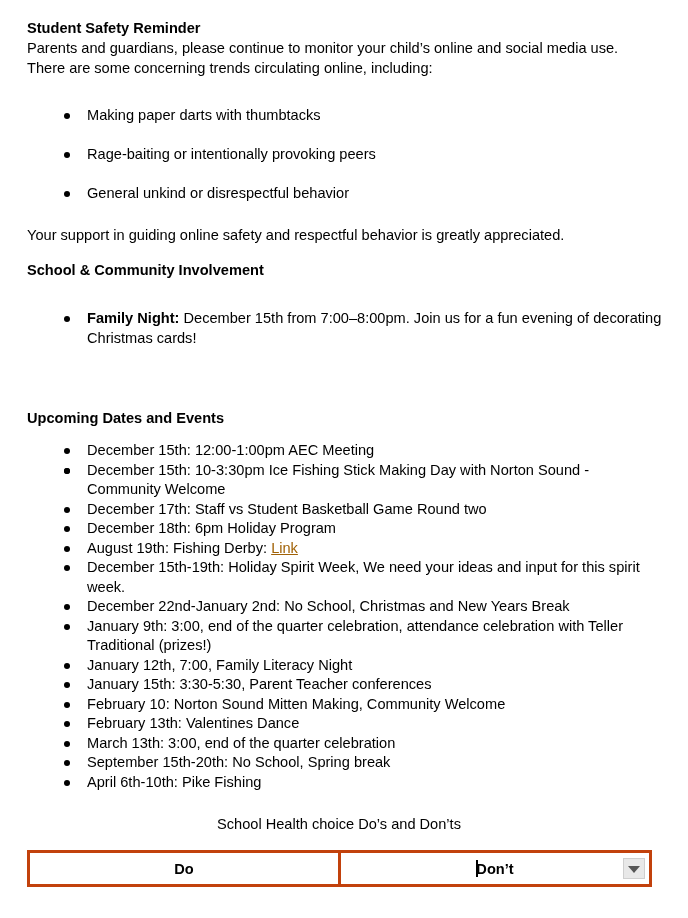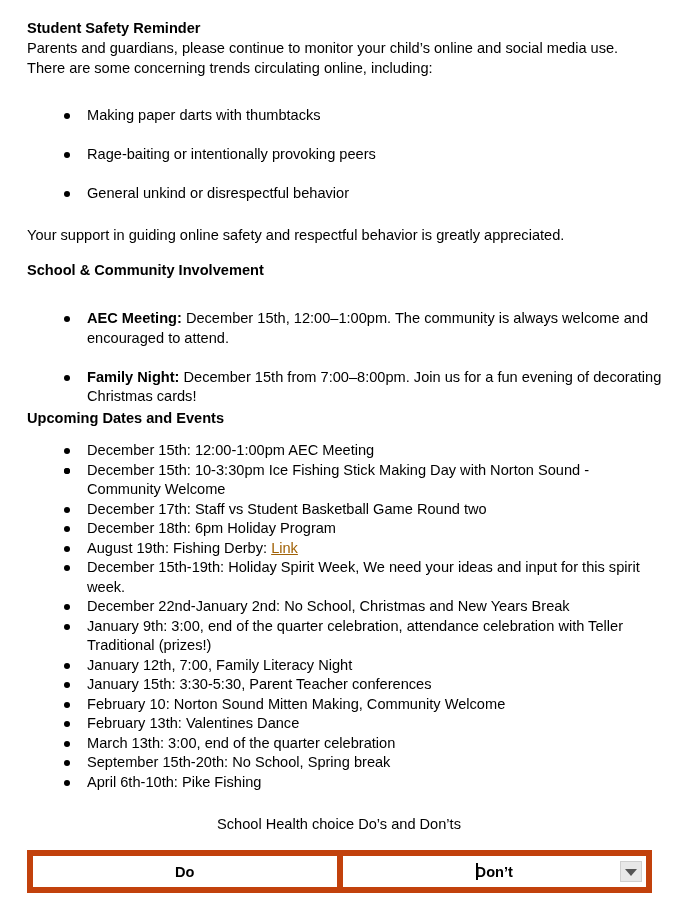--- a/index.html
+++ b/index.html
@@ -70,21 +70,21 @@
   }
   table.health {
     position: absolute;
     left: 0;
     top: 850px;
     width: 625px;
     border-collapse: collapse;
     table-layout: fixed;
   }
   table.health th {
-    border: 6px solid #c2410c;
+    border: 3px solid #c2410c;
     height: 31px;
     font-weight: bold;
     text-align: center;
     font-size: 14.6px;
     padding: 0;
     position: relative;
   }
   .cursor {
     display: inline-block;
     width: 2px;
@@ -127,21 +127,20 @@
     <li style="margin-bottom:19.5px;"><span class="dot"></span><span>Making paper darts with thumbtacks</span></li>
     <li style="margin-bottom:19.5px;"><span class="dot"></span><span>Rage-baiting or intentionally provoking peers</span></li>
     <li><span class="dot"></span><span>General unkind or disrespectful behavior</span></li>
   </ul>
 
   <div class="para" style="top:226px;">Your support in guiding online safety and respectful behavior is greatly appreciated.</div>
 
   <div class="heading" style="top:262px;">School &amp; Community Involvement</div>
 
   <ul class="bullets" style="top:297px;">
-    <li style="margin-bottom:19.5px;"><span class="dot"></span><span class="b">AEC Meeting:</span><span> December 15th, 12:00–1:00pm. The community is always welcome and encouraged to attend.</span></li>
     <li><span class="dot"></span><span class="b">Family Night:</span><span> December 15th from 7:00–8:00pm. Join us for a fun evening of decorating Christmas cards!</span></li>
   </ul>
 
   <div class="heading" style="top:410px;">Upcoming Dates and Events</div>
 
   <ul class="bullets" style="top:429px;">
     <li><span class="dot"></span><span>December 15th: 12:00-1:00pm AEC Meeting</span></li>
     <li><span class="dot"></span></li>
     <li style="padding-right:40px;"><span class="dot"></span><span>December 15th: 10-3:30pm Ice Fishing Stick Making Day with Norton Sound - Community Welcome</span></li>
     <li><span class="dot"></span><span>December 17th: Staff vs Student Basketball Game Round two</span></li>

